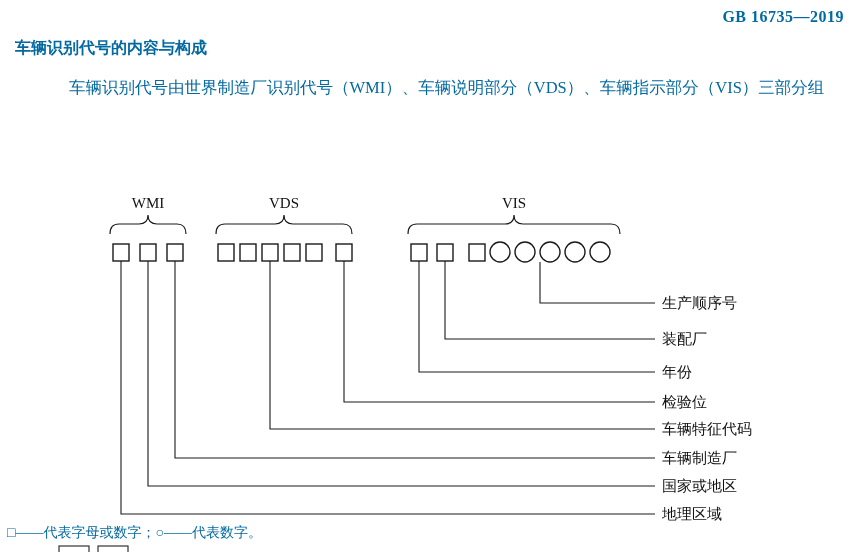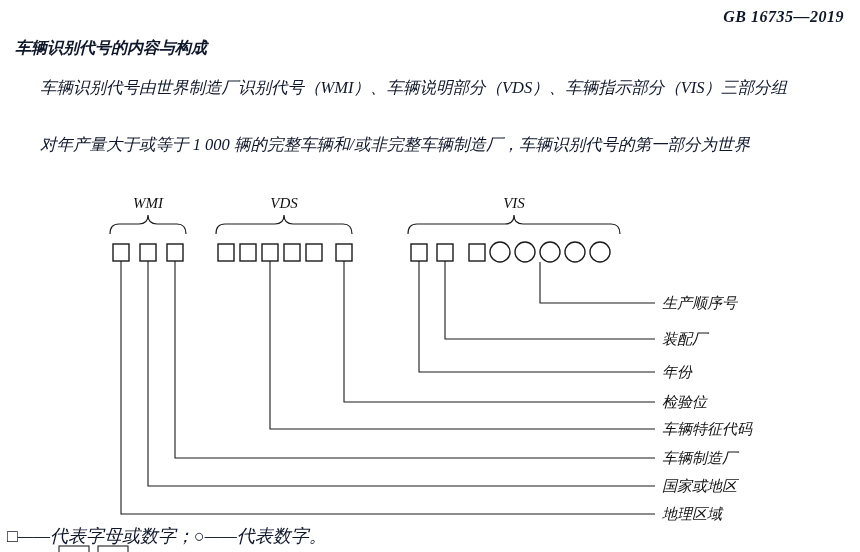--- a/index.html
+++ b/index.html
@@ -1,43 +1,42 @@
 <!DOCTYPE html>
 <html><head>
 <meta charset="utf-8">
 <style>
   html,body { margin:0; padding:0; background:#ffffff; }
   .page {
     position:relative;
     width:860px; height:552px;
     background:#ffffff;
-    color:#0f172a;
+    color:#0369a1;
     font-family:"Liberation Serif","DejaVu Serif",serif;
     overflow:hidden;
-    font-style:italic;
   }
   .std-num {
     position:absolute; top:8px; right:16px;
     font-size:16px; font-weight:bold; letter-spacing:0.5px;
   }
   .heading {
     position:absolute; top:30px; left:7px; margin:8px;
     font-size:16px; font-weight:bold;
   }
   .para {
     position:absolute; left:7px; width:842px; margin:0;
     font-size:16.5px; line-height:27px;
   }
   #para1 { top:74px; }
   #para2 { top:131px; }
-  .pline { display:block; }
+  .pline { display:block;margin-left:29px; }
   .indent { text-indent:2em; }
   .note {
     position:absolute; top:524px; left:7px;
-    font-size:18px;
+    font-size:14px;
   }
   .diagram { position:absolute; top:192px; left:0; }
   .diagram .shape { fill:#ffffff; stroke:#1a1a1a; stroke-width:1.4; }
   .diagram .brace { fill:none; stroke:#1a1a1a; stroke-width:1.2; }
   .diagram .cline { fill:none; stroke:#1a1a1a; stroke-width:1.1; }
   .diagram text { font-family:"Liberation Serif","DejaVu Serif",serif; fill:#111; }
   .diagram .grp { font-size:15px; }
   .diagram .callout-label { font-size:15px; }
   .bottom-artifact { position:absolute; left:58px; bottom:0; }
   .bottom-artifact rect { fill:#ffffff; stroke:#333; stroke-width:1.2; }
@@ -49,21 +48,20 @@
 
   <div class="std-num">GB 16735—2019</div>
 
   <h2 class="heading">车辆识别代号的内容与构成</h2>
 
   <p class="para" id="para1">
     <span class="pline indent">车辆识别代号由世界制造厂识别代号（WMI）、车辆说明部分（VDS）、车辆指示部分（VIS）三部分组</span>
   </p>
 
   <p class="para" id="para2">
-    <span class="pline indent">对年产量大于或等于 1 000 辆的完整车辆和/或非完整车辆制造厂，车辆识别代号的第一部分为世界</span>
   </p>
 
   <svg class="diagram" width="860" height="340" viewBox="0 0 860 340" aria-hidden="false">
 
     <g>
       <text class="grp" x="148" y="16" text-anchor="middle">WMI</text>
       <path class="brace" d="M110,42 Q110,32 119,32 L139,32 Q148,32 148,23 Q148,32 157,32 L177,32 Q186,32 186,42"></path>
       <rect class="shape" x="113" y="52" width="16" height="17"></rect>
       <rect class="shape" x="140" y="52" width="16" height="17"></rect>
       <rect class="shape" x="167" y="52" width="16" height="17"></rect>

